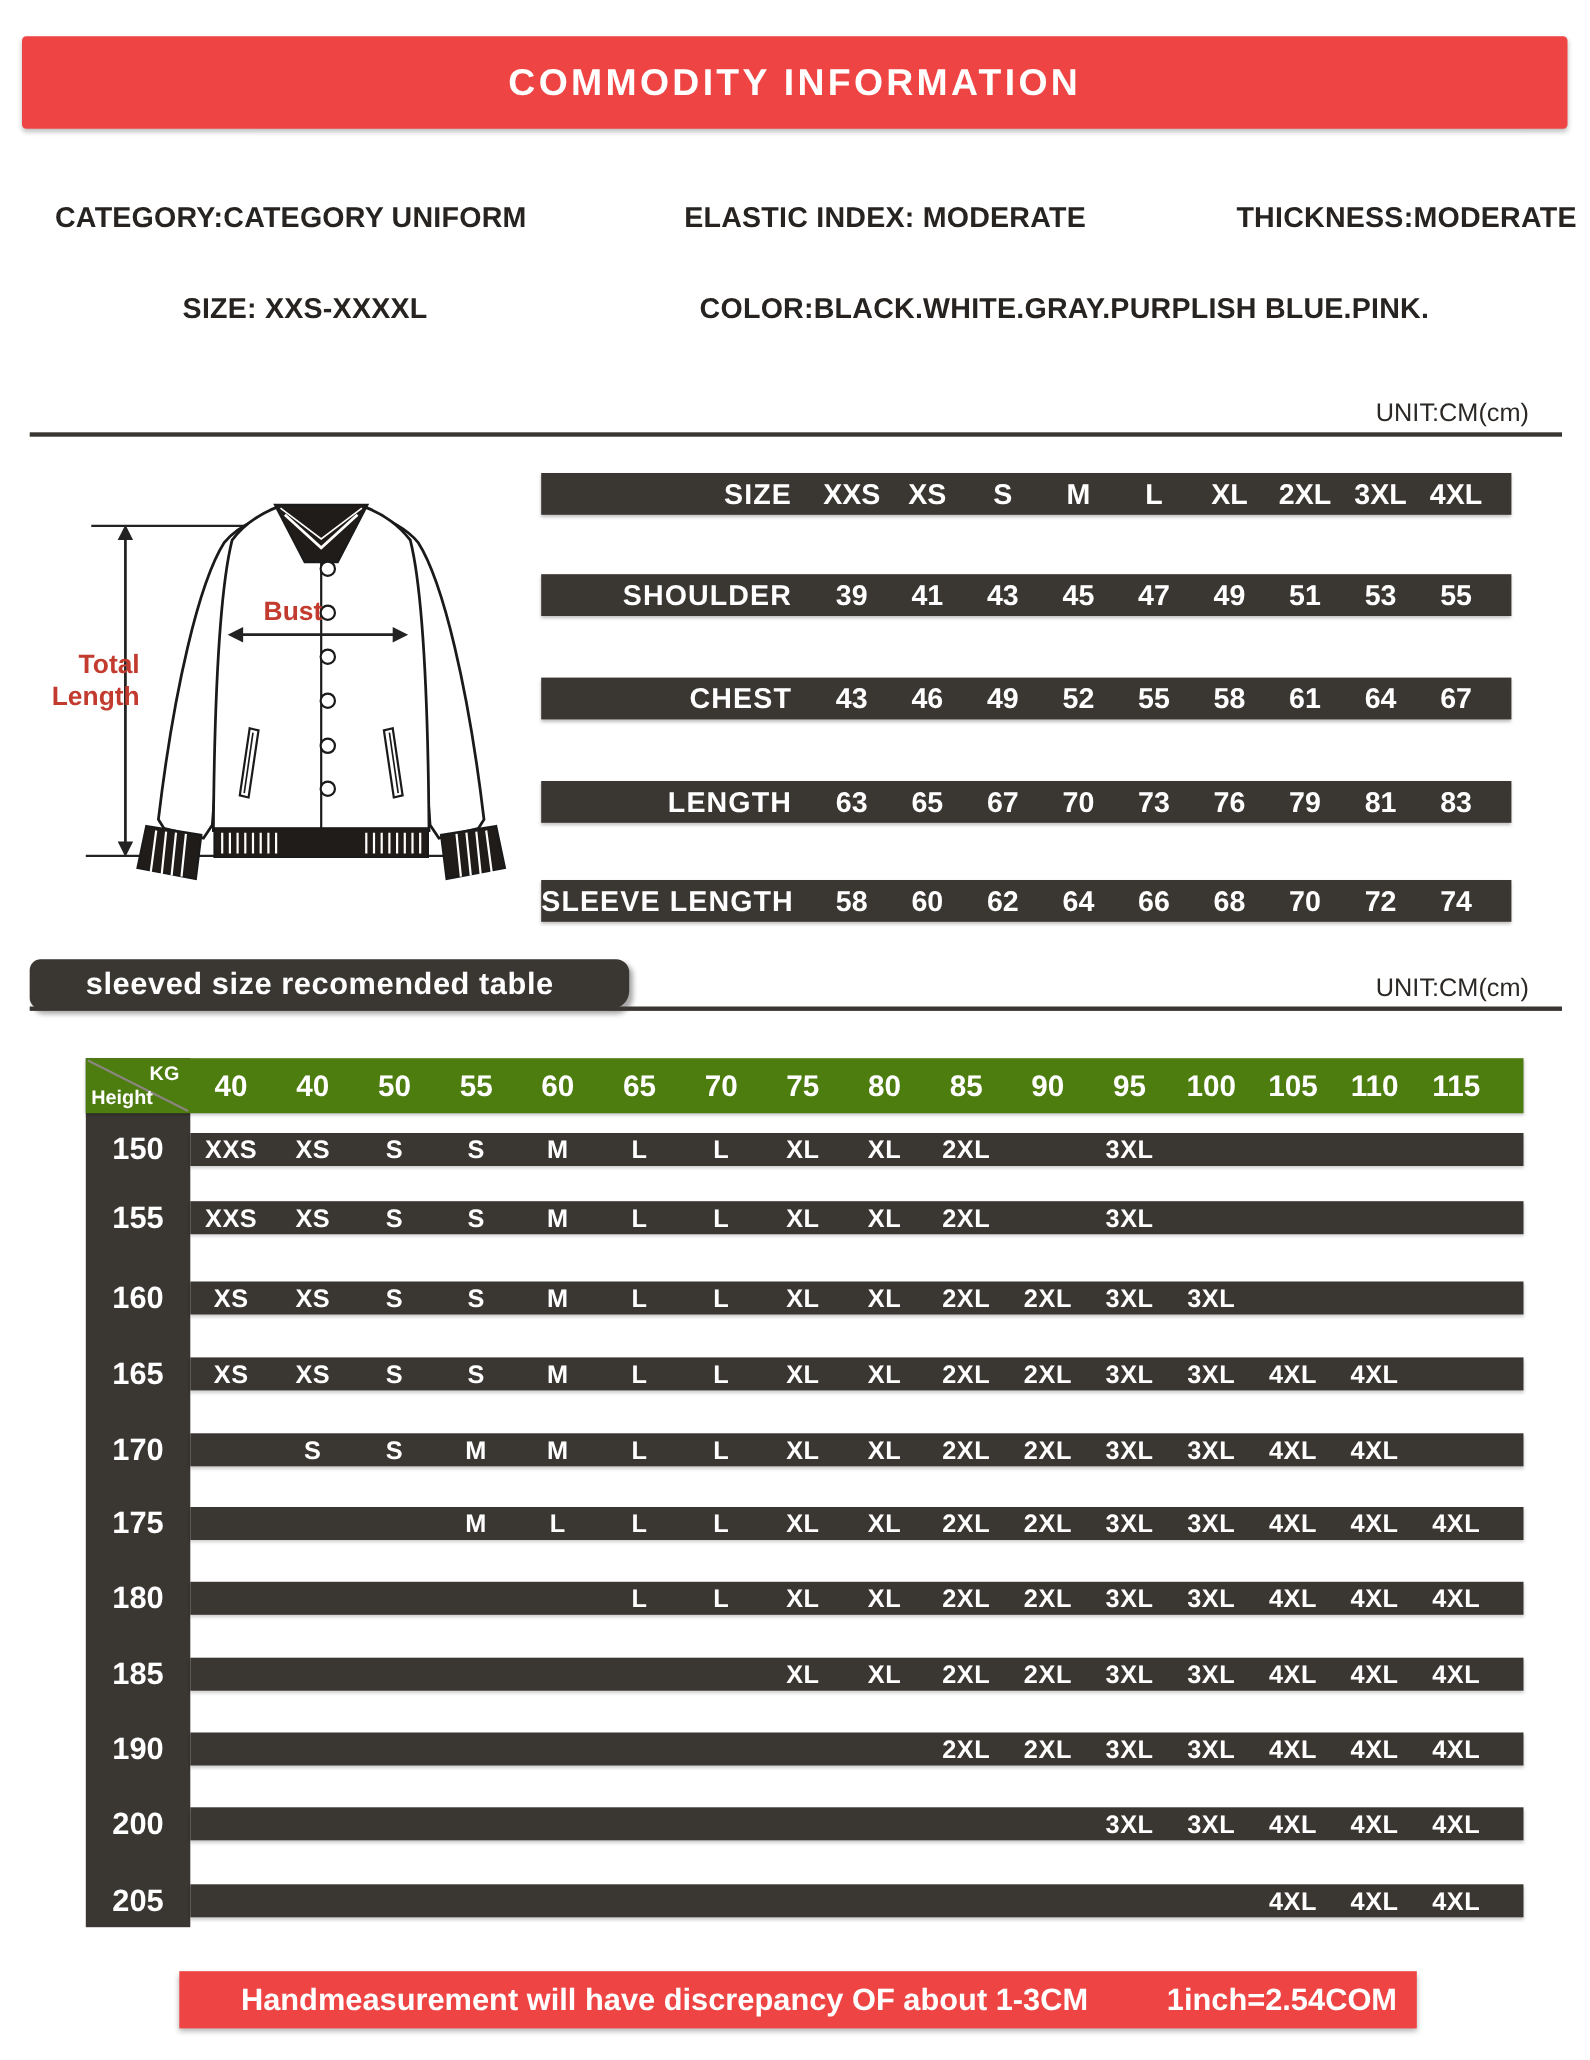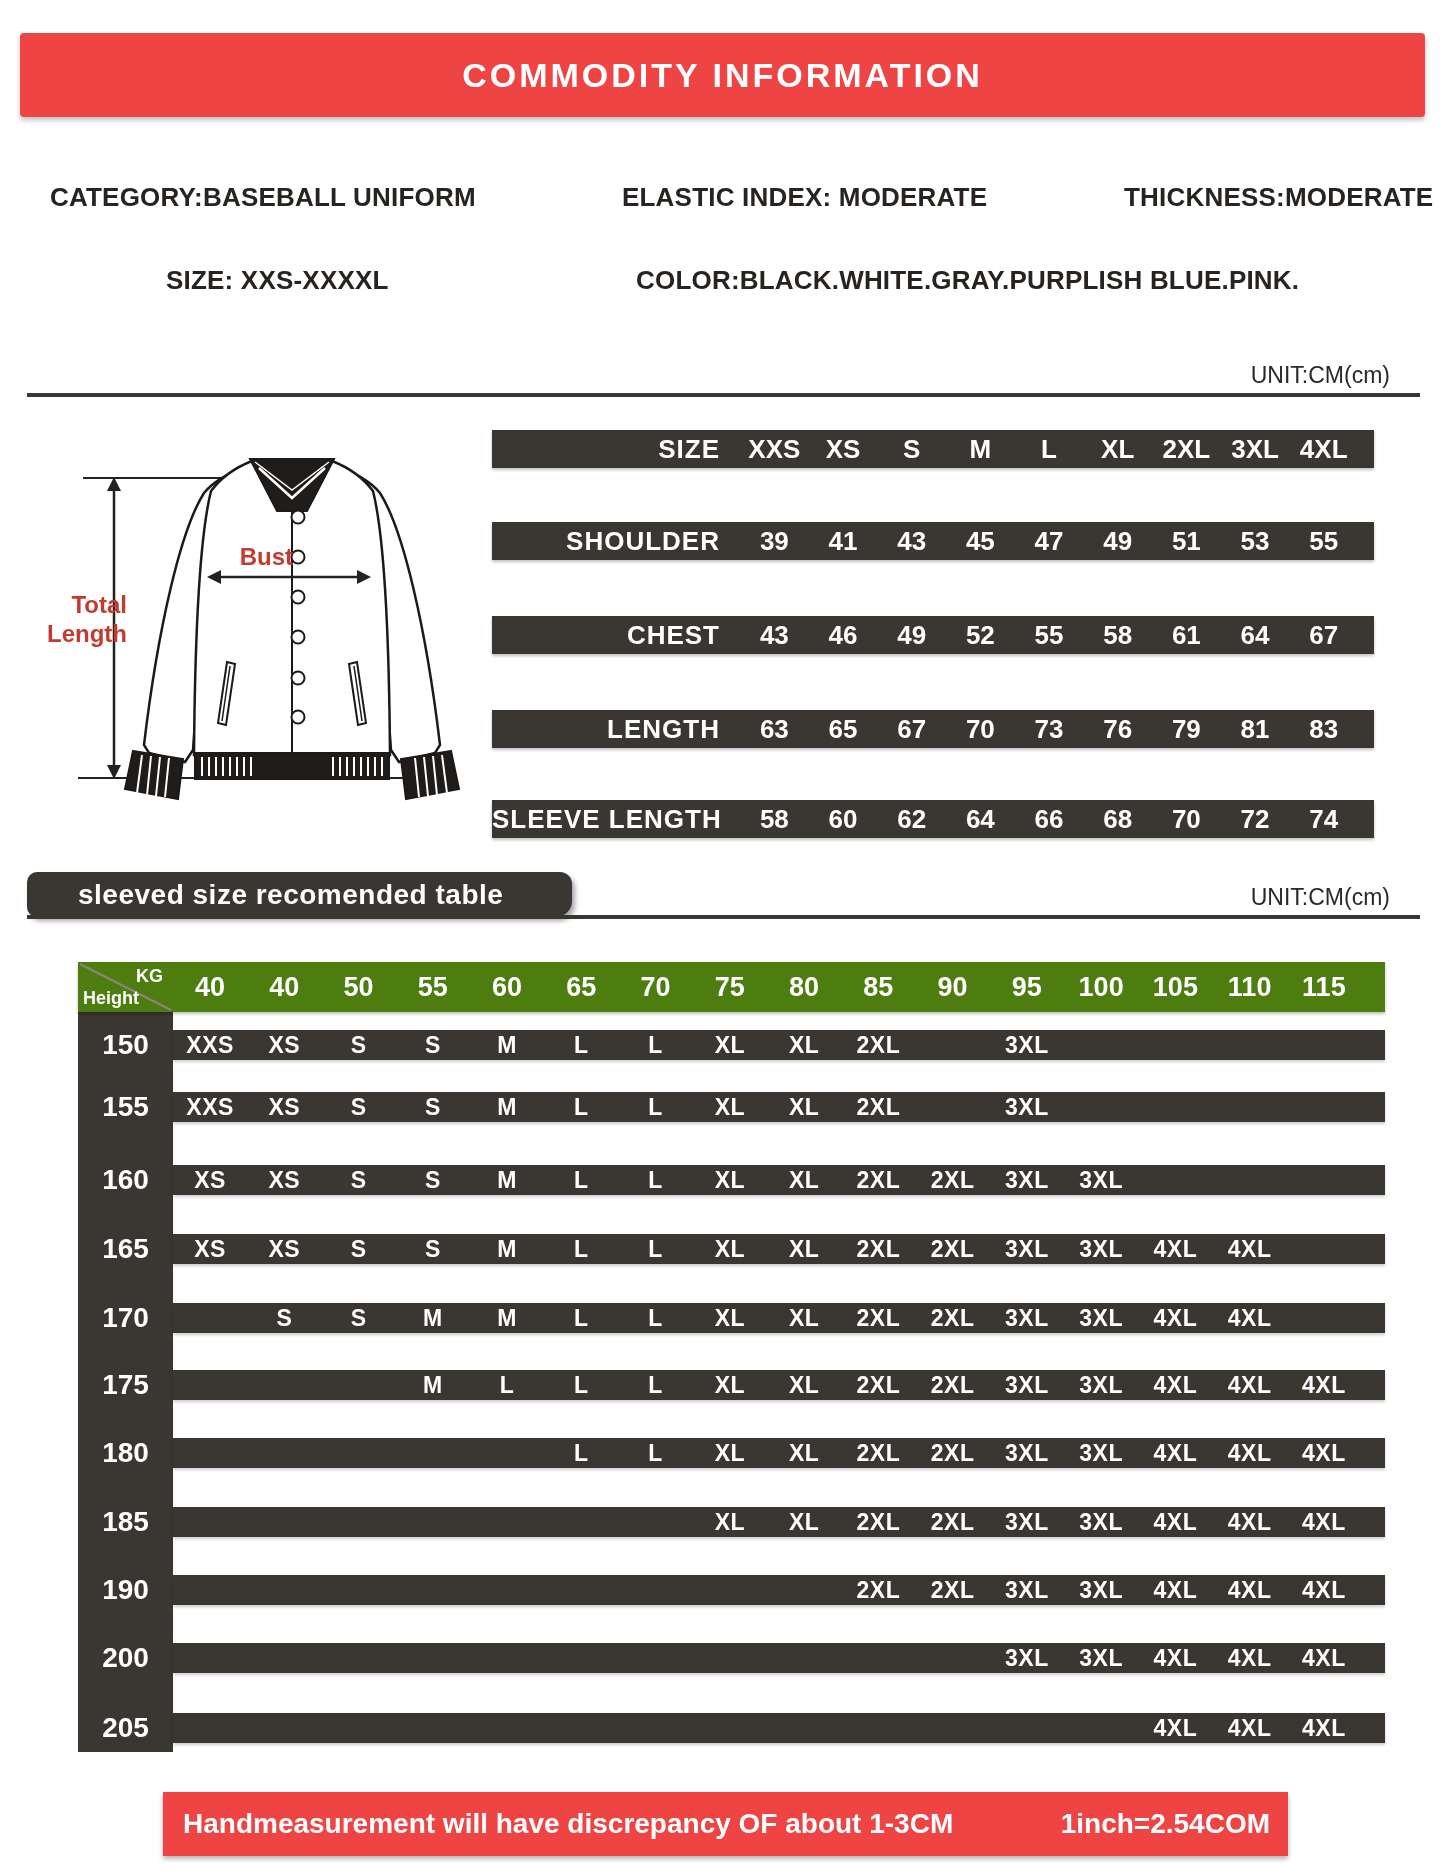--- a/index.html
+++ b/index.html
@@ -37,39 +37,39 @@
   .corner svg{position:absolute;left:0;top:0}
   .kg{position:absolute;top:4px;right:10px;font-size:18px;font-weight:bold;color:#fff}
   .hg{position:absolute;bottom:3px;left:5px;font-size:18px;font-weight:bold;color:#fff}
   .wcols{flex:1;display:flex;align-items:center;padding-right:24px}
   .wcols span{flex:1;text-align:center;font-size:27px;font-weight:bold;color:#fff}
   .brow{position:absolute;left:0;width:100%;height:30px;display:flex}
   .brow .hcell{width:95px;display:flex;align-items:center;justify-content:center;font-size:28px;font-weight:bold;color:#fff}
   .brow .cells{flex:1;display:flex;align-items:center;background:#3a3632;padding-right:24px;box-shadow:0 2px 3px rgba(0,0,0,.2)}
   .brow .cells span{flex:1;text-align:center;font-size:23px;font-weight:bold;color:#fff;letter-spacing:.5px}
   
-  .footer{position:absolute;left:163px;top:1792px;width:1125px;height:64px;display:flex;align-items:center;justify-content:space-between;box-sizing:border-box;padding:0 18px 0 20px;box-shadow:0 3px 5px rgba(0,0,0,.3)}
+  .footer{position:absolute;left:163px;top:1792px;width:1125px;height:52px;display:flex;align-items:center;justify-content:space-between;box-sizing:border-box;padding:0 18px 0 56px;box-shadow:0 3px 5px rgba(0,0,0,.3)}
   .footer span{font-size:28px;font-weight:bold;color:#fff;white-space:nowrap}
   
   .jacket{position:absolute;left:45px;top:435px;width:425px;height:415px}
   .jacket svg{position:absolute;left:0;top:0}
   .jlabel{position:absolute;color:#c23b2e;font-weight:bold;text-align:right;line-height:1.2}
   #bust-label{left:152px;top:108px;width:96px;font-size:24px}
   #tl-label{left:-14px;top:156px;width:96px;font-size:24px}
 </style>
 </head>
 <body>
 
 <div class="page">
 
   <div class="titlebar dark">
     <span>COMMODITY INFORMATION</span>
   </div>
 
-  <span class="info" id="inf-cat">CATEGORY:BASEBALL UNIFORM</span>
+  <span class="info" id="inf-cat">CATEGORY:CATEGORY UNIFORM</span>
   <span class="info" id="inf-ela">ELASTIC INDEX: MODERATE</span>
   <span class="info" id="inf-thk">THICKNESS:MODERATE</span>
   <span class="info" id="inf-size">SIZE: XXS-XXXXL</span>
   <span class="info" id="inf-col">COLOR:BLACK.WHITE.GRAY.PURPLISH BLUE.PINK.</span>
 
   <div class="rule" id="rule1"></div>
   <span class="unit" id="unit1">UNIT:CM(cm)</span>
 
   <div class="jacket">
     <svg width="425" height="415" viewBox="0 0 425 415">

